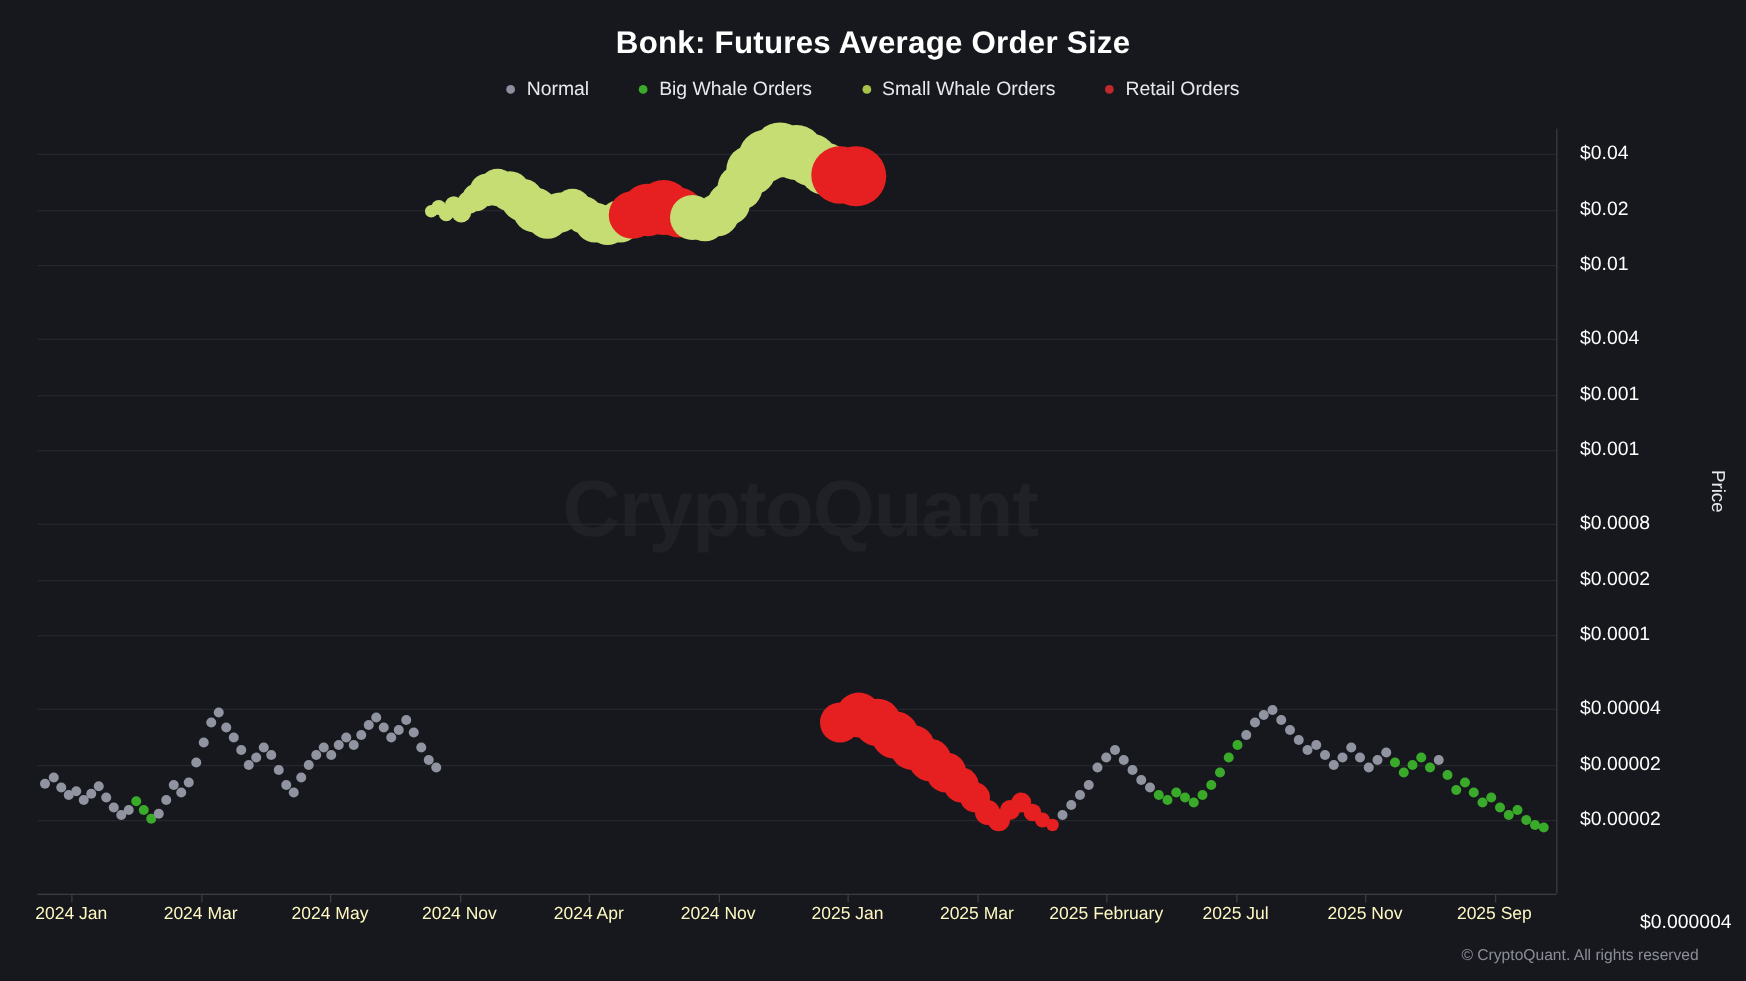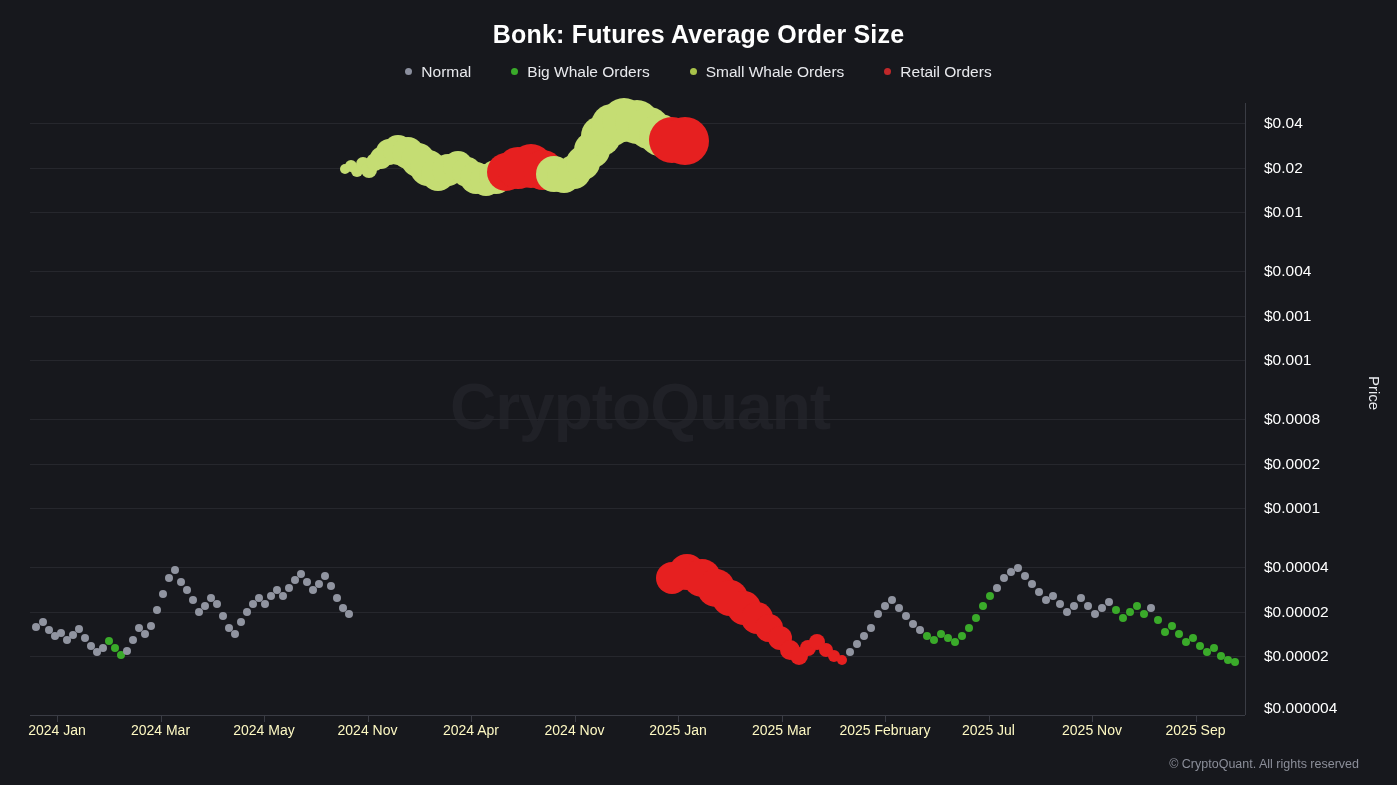--- a/index.html
+++ b/index.html
@@ -260,21 +260,21 @@
       <div class="ylabel" style="top: 212.105px;">$0.01</div>
       <div class="ylabel" style="top: 271px;">$0.004</div>
       <div class="ylabel" style="top: 315.552px;">$0.001</div>
       <div class="ylabel" style="top: 360.105px;">$0.001</div>
       <div class="ylabel" style="top: 419px;">$0.0008</div>
       <div class="ylabel" style="top: 463.552px;">$0.0002</div>
       <div class="ylabel" style="top: 508.105px;">$0.0001</div>
       <div class="ylabel" style="top: 567px;">$0.00004</div>
       <div class="ylabel" style="top: 611.552px;">$0.00002</div>
       <div class="ylabel" style="top: 656.105px;">$0.00002</div>
-      <div class="ylabel" style="top: 708px;">$0.000004</div>
+      <div class="ylabel" style="top: 738px; margin-left: 48px;">$0.000004</div>
     </div>
   <div id="xlabels">
       <div class="xtickmark" style="left: 57px;"></div>
       <div class="xtick" style="left: 57px;">2024 Jan</div>
       <div class="xtickmark" style="left: 160.5px;"></div>
       <div class="xtick" style="left: 160.5px;">2024 Mar</div>
       <div class="xtickmark" style="left: 264px;"></div>
       <div class="xtick" style="left: 264px;">2024 May</div>
       <div class="xtickmark" style="left: 367.5px;"></div>
       <div class="xtick" style="left: 367.5px;">2024 Nov</div>

